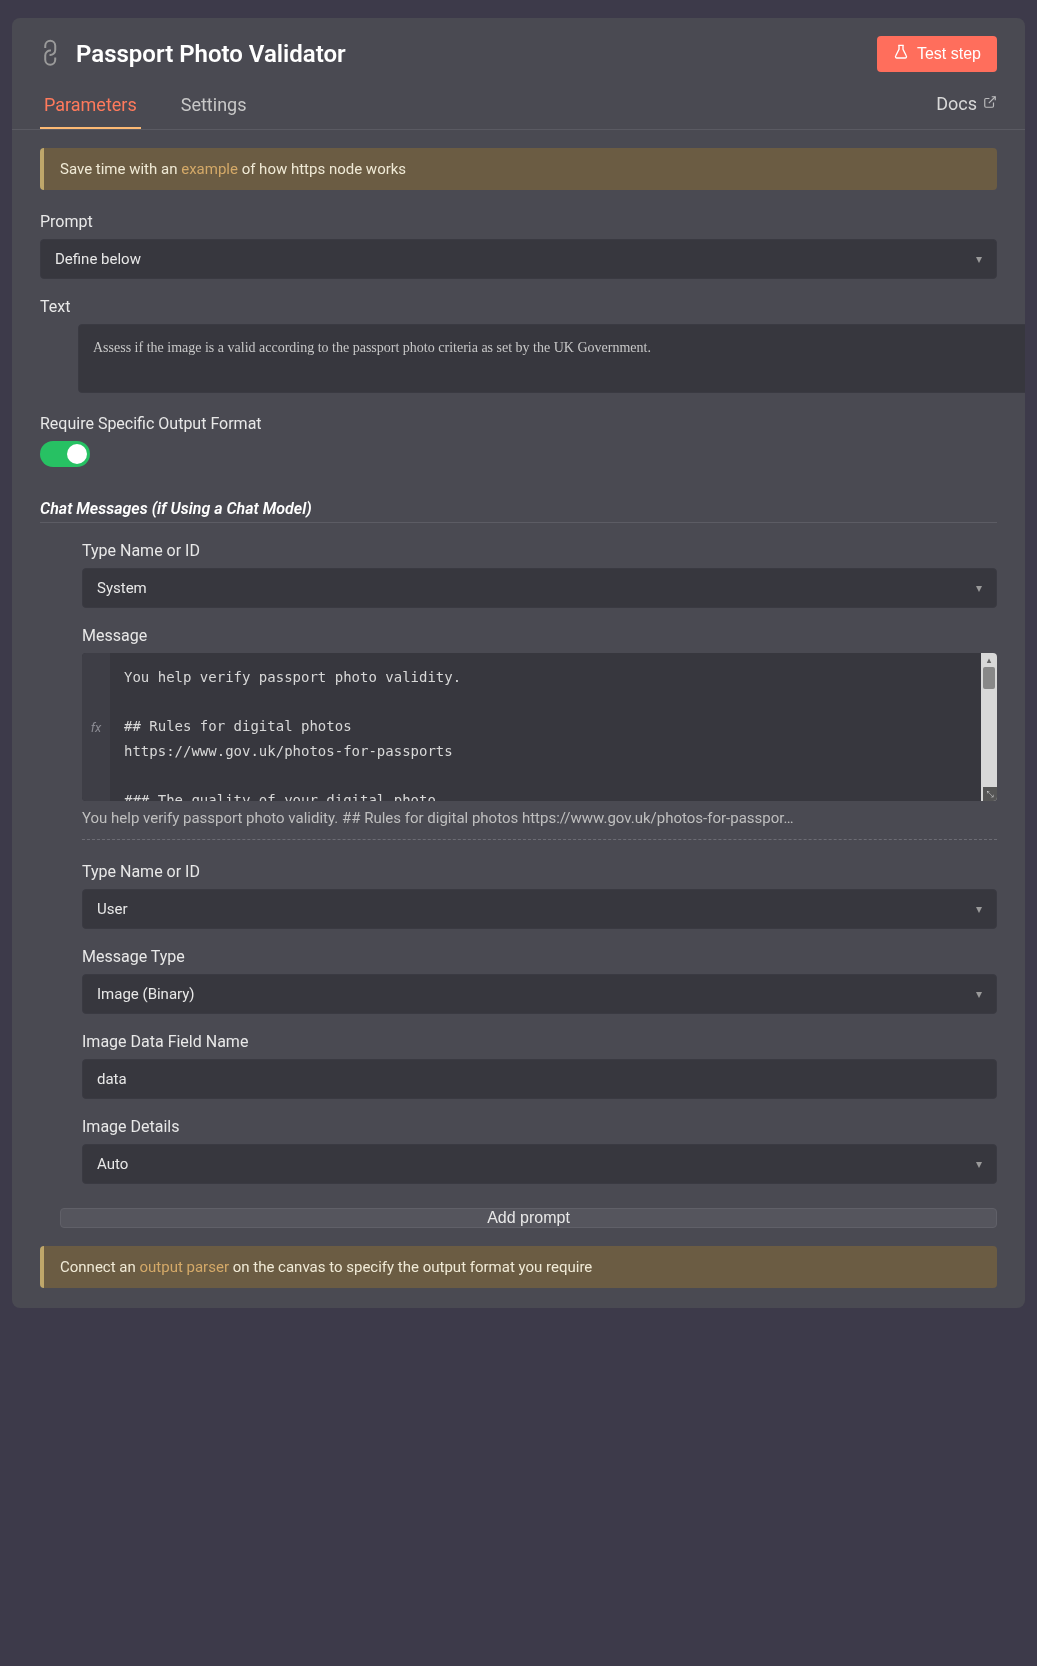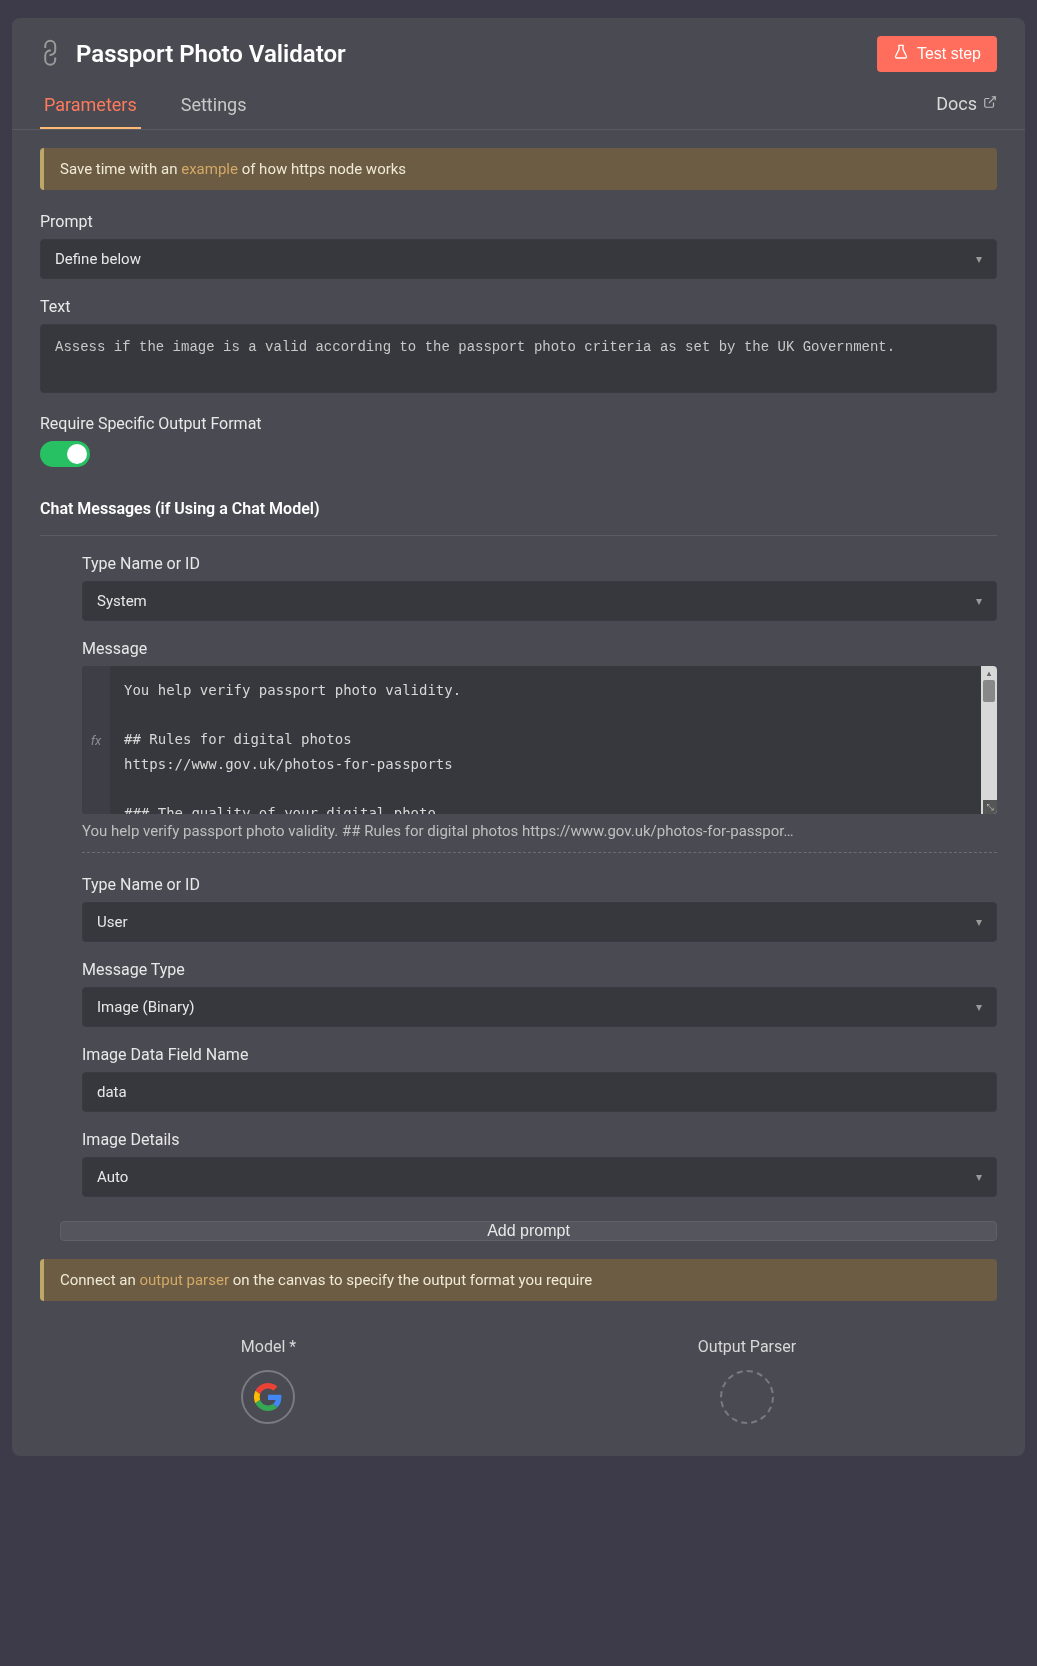--- a/index.html
+++ b/index.html
@@ -111,25 +111,26 @@
 }
 .text-input { cursor: text; }
 .chevron { color: #9a9a9a; font-size: 12px; }
 .textarea {
   width: 100%;
   background: #37373e;
   border: 1px solid #3a3a42;
   border-radius: 4px;
   padding: 12px 14px;
   color: #c8c8c8;
-  font-family: Liberation Mono, monospace;
+  font-family: Liberation Serif, serif;
   font-size: 14px;
   line-height: 1.55;
   resize: none;
   min-height: 62px;
+  margin-left: 38px;
 }
 .toggle {
   width: 50px;
   height: 26px;
   background: #27c163;
   border-radius: 13px;
   position: relative;
   cursor: pointer;
 }
 .toggle-knob {
@@ -138,24 +139,25 @@
   top: 3px;
   width: 20px;
   height: 20px;
   background: #fff;
   border-radius: 50%;
 }
 .section-title {
   font-size: 16px;
   font-weight: 600;
   color: #fff;
-  padding-bottom: 17px;
+  padding-bottom: 4px;
   border-bottom: 1px solid #5c5c64;
   margin-top: 32px;
   margin-bottom: 18px;
+  font-style: italic;
 }
 .indented { padding-left: 42px; }
 .code-area {
   display: flex;
   background: #37373e;
   border-radius: 4px;
   overflow: hidden;
   position: relative;
 }
 .code-gutter {
@@ -379,32 +381,15 @@
     </div>
 
     <div class="indented" style="padding-left:20px;">
       <button class="add-btn">Add prompt</button>
     </div>
 
     <div class="notice2">
       <span>Connect an </span><span class="link">output parser</span><span> on the canvas to specify the output format you require</span>
     </div>
 
-    <div class="footer">
-      <div class="foot-col">
-        <div class="foot-label">Model *</div>
-        <div class="conn-circle">
-          <svg class="google-logo" viewBox="0 0 48 48">
-            <path fill="#EA4335" d="M24 9.5c3.54 0 6.71 1.22 9.21 3.6l6.85-6.85C35.9 2.38 30.47 0 24 0 14.62 0 6.51 5.38 2.56 13.22l7.98 6.19C12.43 13.72 17.74 9.5 24 9.5z"></path>
-            <path fill="#4285F4" d="M46.98 24.55c0-1.57-.15-3.09-.38-4.55H24v9.02h12.94c-.58 2.96-2.26 5.48-4.78 7.18l7.73 6c4.51-4.18 7.09-10.36 7.09-17.65z"></path>
-            <path fill="#FBBC05" d="M10.53 28.59c-.48-1.45-.76-2.99-.76-4.59s.27-3.14.76-4.59l-7.98-6.19C.92 16.46 0 20.12 0 24c0 3.88.92 7.54 2.56 10.78l7.97-6.19z"></path>
-            <path fill="#34A853" d="M24 48c6.48 0 11.93-2.13 15.89-5.81l-7.73-6c-2.15 1.45-4.92 2.3-8.16 2.3-6.26 0-11.57-4.22-13.47-9.91l-7.98 6.19C6.51 42.62 14.62 48 24 48z"></path>
-          </svg>
-        </div>
-      </div>
-      <div class="foot-col">
-        <div class="foot-label">Output Parser</div>
-        <div class="conn-circle dashed"></div>
-      </div>
-    </div>
 
   </div>
 </div>
 
 </body></html>

